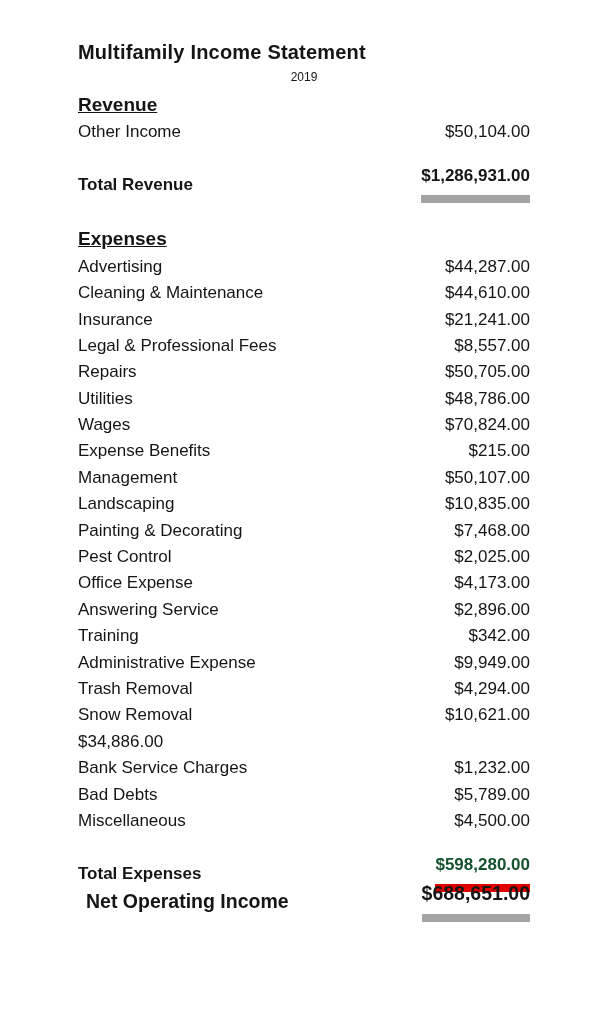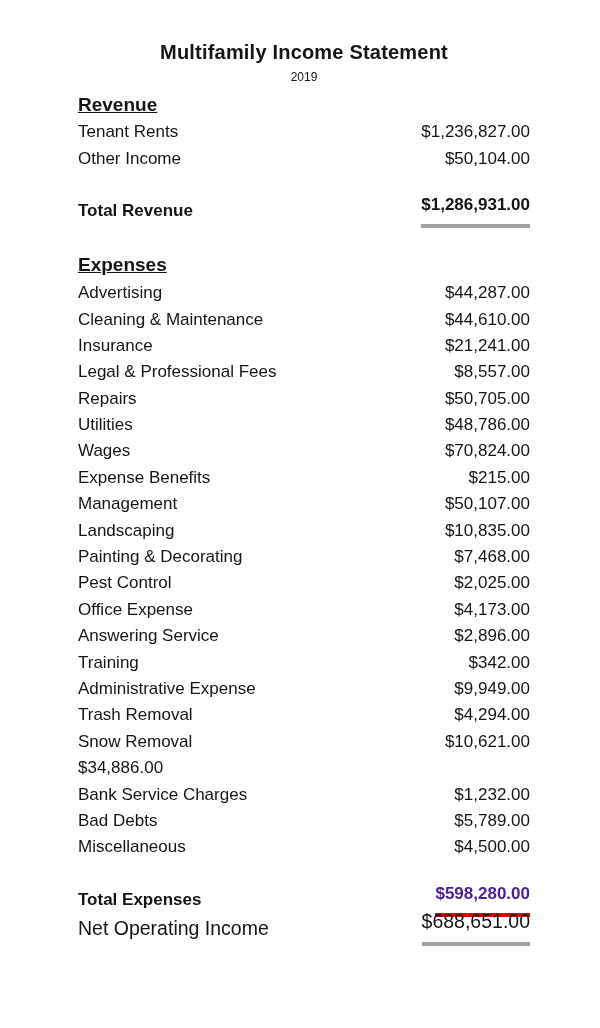--- a/index.html
+++ b/index.html
@@ -8,21 +8,20 @@
     font-family: "Liberation Sans", sans-serif;
     color: #151515;
     overflow: hidden;
   }
   .page {
     box-sizing: border-box;
     width: 600px; height: 1028px;
     padding: 40px 70px 0 78px;
   }
   .title {
-    text-align: center;
     font-size: 20px;
     font-weight: bold;
     line-height: 24px;
     letter-spacing: 0.2px;
   }
   .subtitle {
     text-align: center;
     font-size: 12px;
     line-height: 26px;
   }
@@ -39,47 +38,44 @@
     justify-content: space-between;
     align-items: center;
     height: 26.4px;
     font-size: 17px;
   }
   .row .label { text-align: left; white-space: nowrap; }
   .row .value { text-align: right; white-space: nowrap; }
   .spacer { height: 26.4px; }
   .bold { font-weight: bold; }
   .underline {
-    border-bottom: 4px solid #a3a3a3;
+    border-bottom: 8px solid #a3a3a3;
     padding-bottom: 9px;
   }
   .red {
-    color: #4c1d95;
+    color: #14532d;
     border-bottom-color: #e00000;
   }
   .noi-row {
     height: 30px;
     font-size: 19.5px;
-    font-weight: normal;
+    font-weight: bold;
+    margin-left: 8px;
   }
 </style>
 </head>
 <body>
 
 <div class="page">
 
   <div class="title">Multifamily Income Statement</div>
   <div class="subtitle">2019</div>
 
   <div class="section-heading">Revenue</div>
 
-  <div class="row">
-    <span class="label">Tenant Rents</span>
-    <span class="value">$1,236,827.00</span>
-  </div>
   <div class="row">
     <span class="label">Other Income</span>
     <span class="value">$50,104.00</span>
   </div>
 
   <div class="spacer"></div>
 
   <div class="row bold">
     <span class="label">Total Revenue</span>
     <span class="value underline">$1,286,931.00</span>

